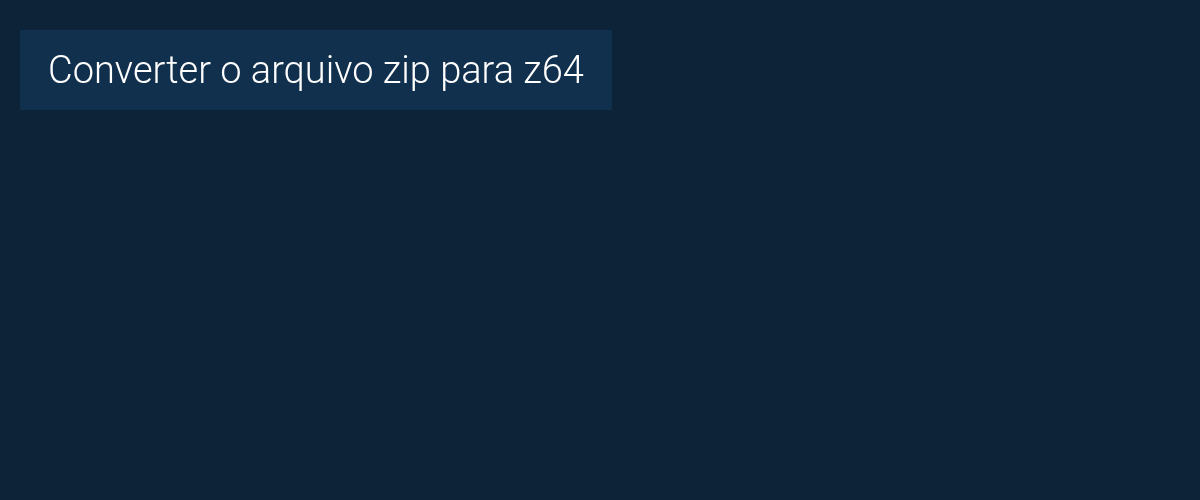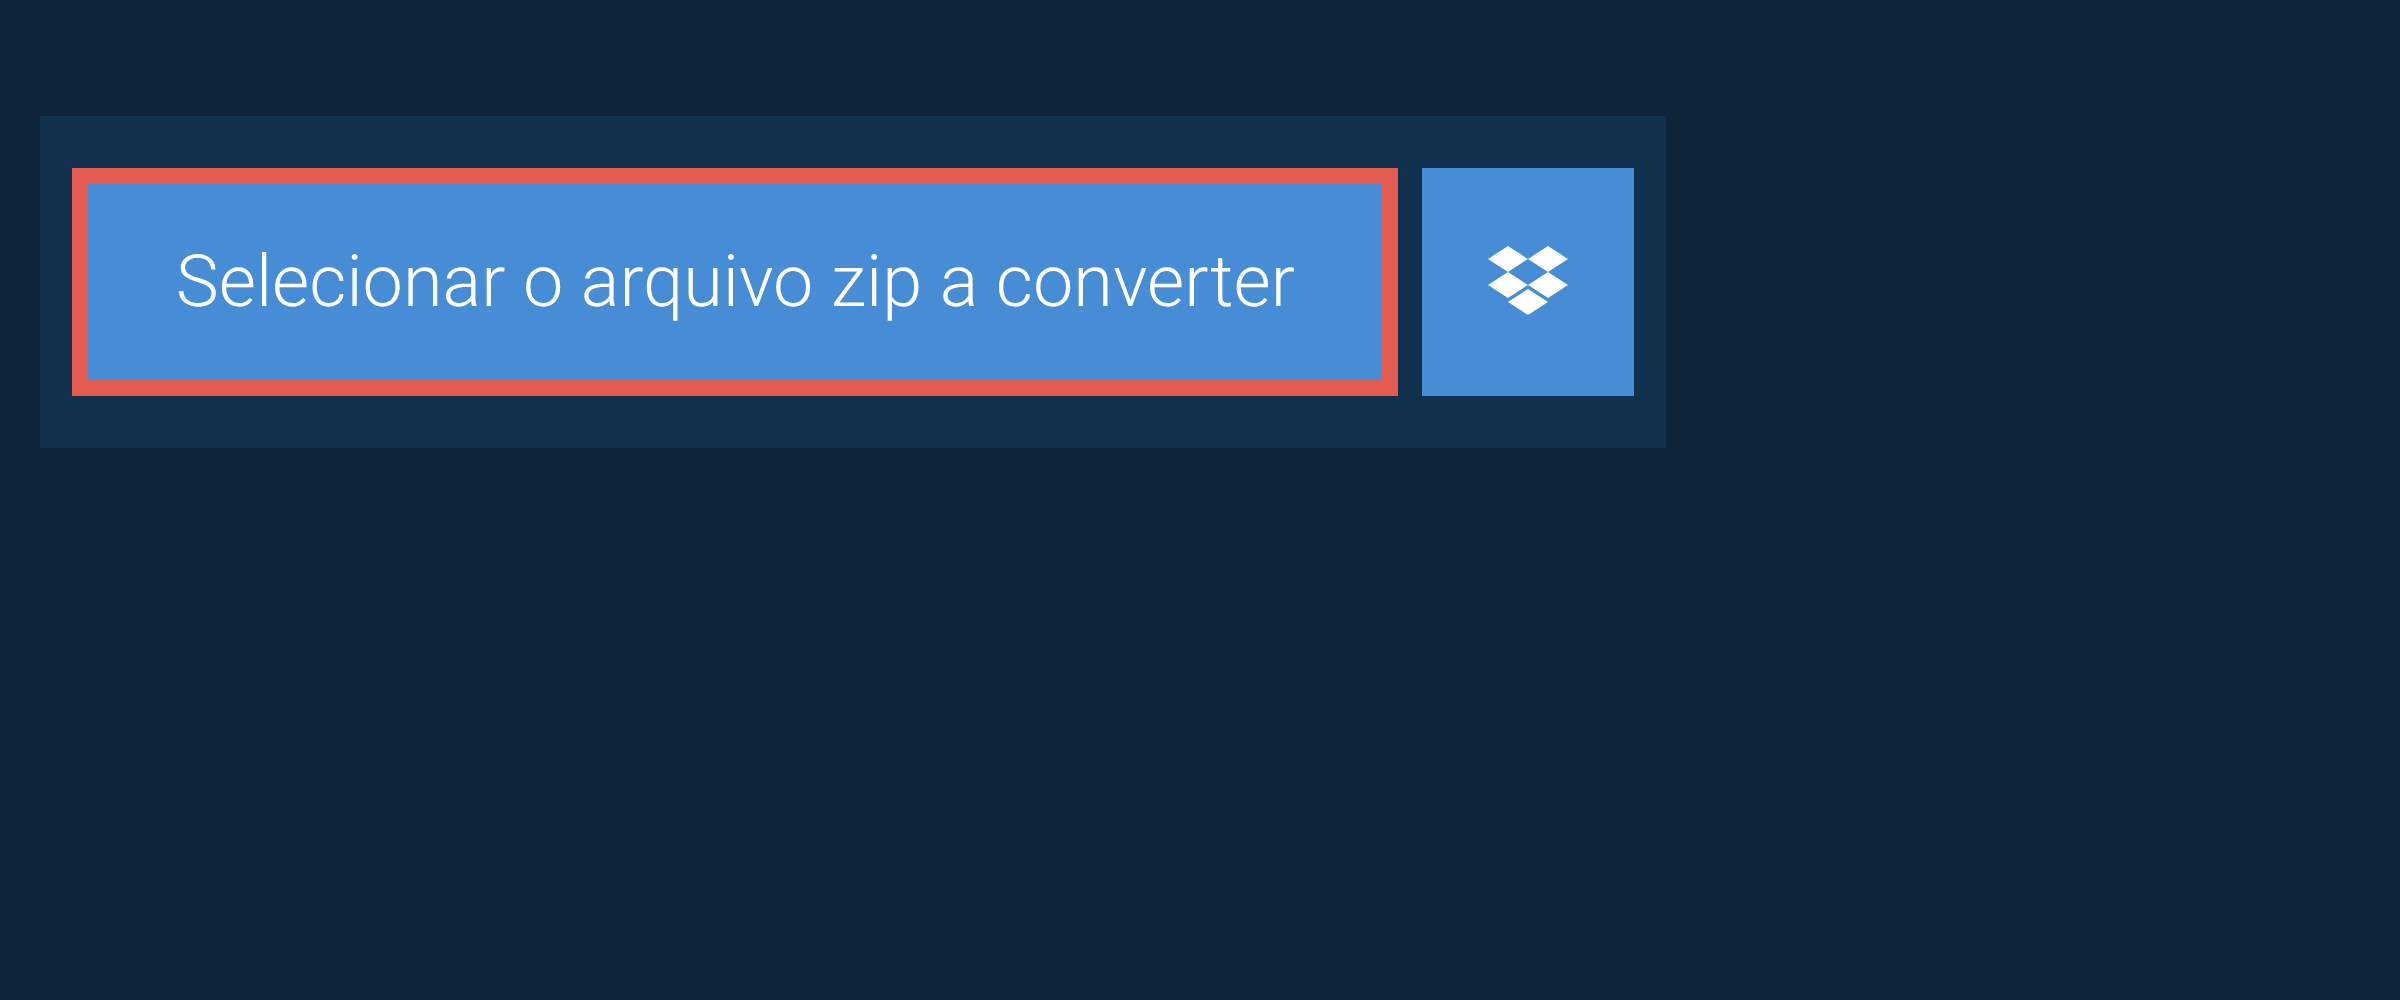--- a/index.html
+++ b/index.html
@@ -56,27 +56,14 @@
     .dropbox-icon {
       width: 40px;
       height: 36px;
       fill: #ffffff;
     }
   </style>
 </head>
 <body>
 
 <div class="container">
-  <div class="upload-box">
-    <div class="select-button">
-      <span>Selecionar o arquivo zip a converter</span>
-    </div>
-    <div class="dropbox-button">
-      <svg class="dropbox-icon" viewBox="0 0 40 36">
-        <polygon points="10,0 20,6.5 10,13 0,6.5"></polygon>
-        <polygon points="30,0 40,6.5 30,13 20,6.5"></polygon>
-        <polygon points="0,19.5 10,13 20,19.5 10,26"></polygon>
-        <polygon points="20,19.5 30,13 40,19.5 30,26"></polygon>
-        <polygon points="10,28 20,21.5 30,28 20,34.5"></polygon>
-      </svg>
-    </div>
-  </div>
+  <div class="title-tab">Converter o arquivo zip para z64</div>
 </div>
 
 </body></html>

